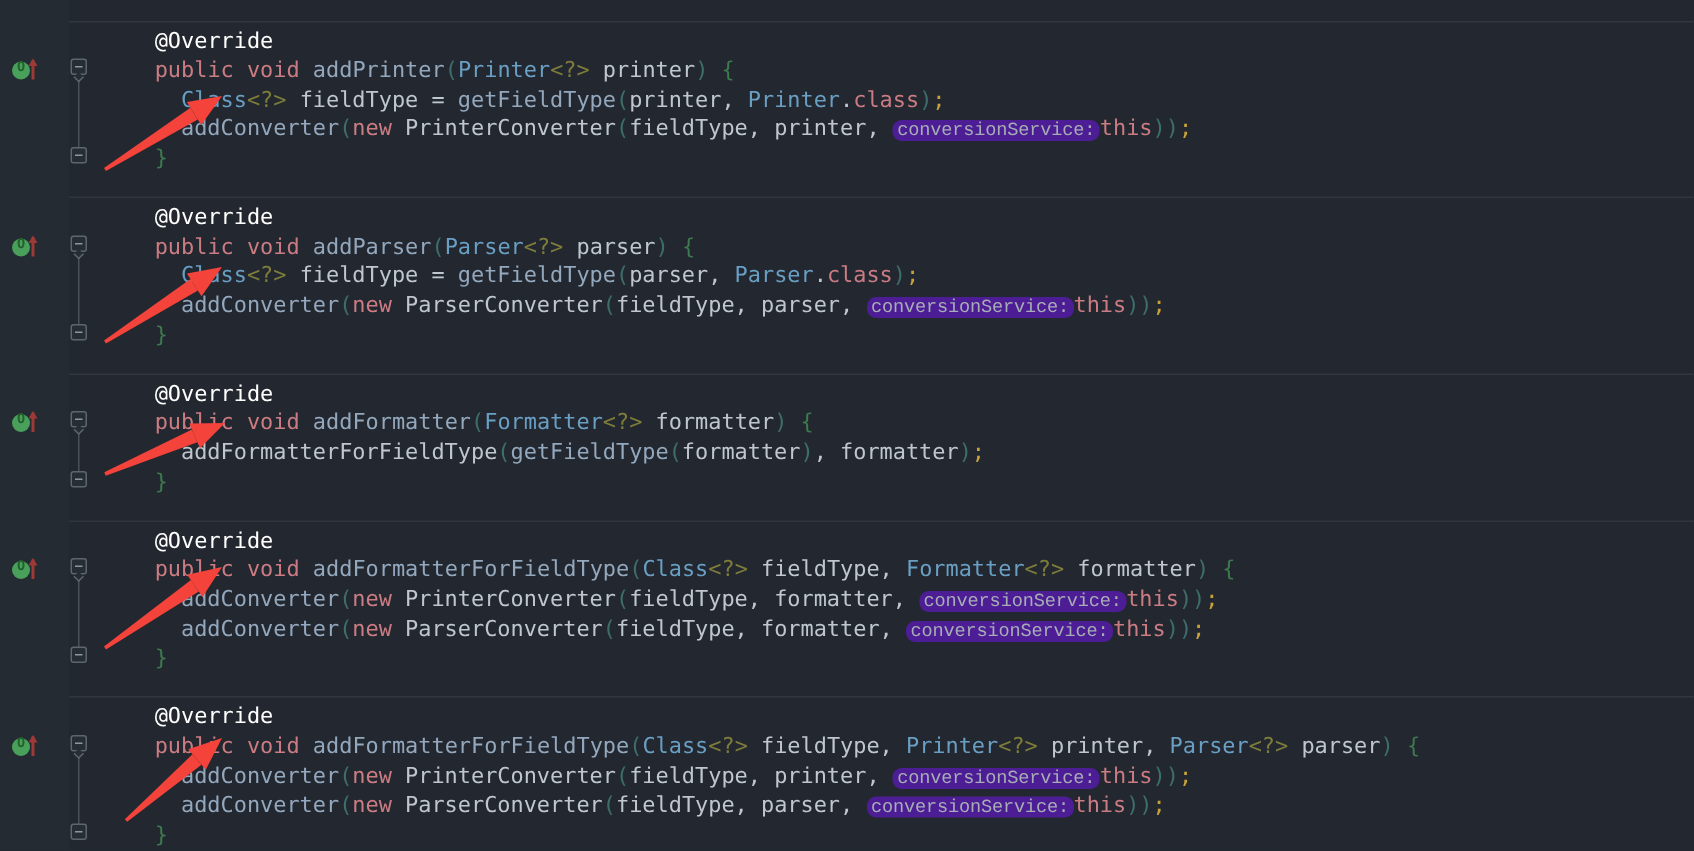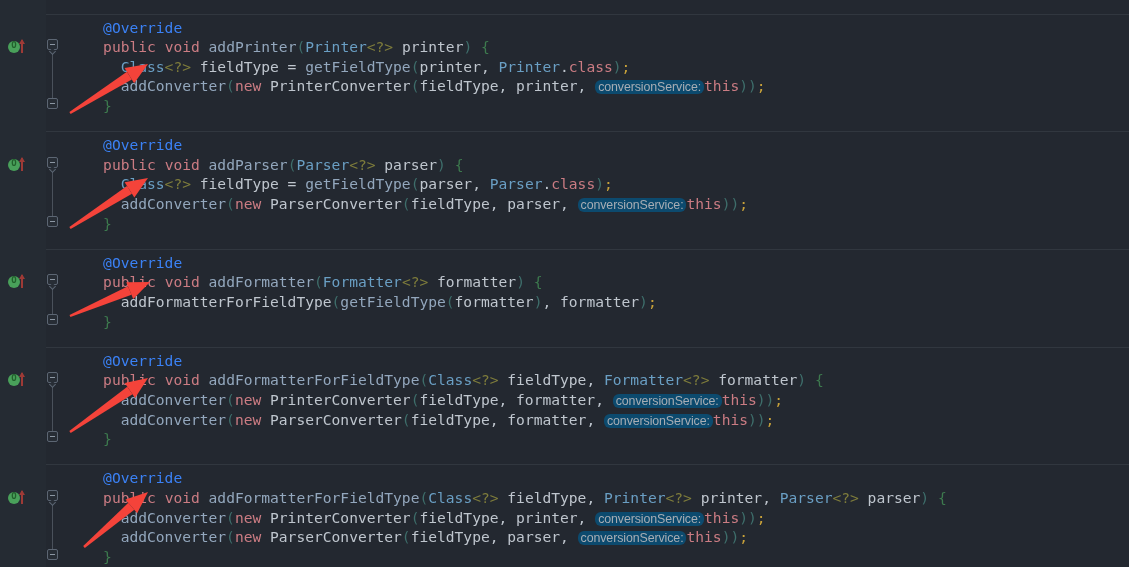--- a/index.html
+++ b/index.html
@@ -119,38 +119,38 @@
   .sep {
     position: absolute;
     left: 46px;
     width: 1083px;
     height: 1px;
     background: #31373F;
   }
 
   
   .kw    { color: #CB7C83; font-weight: normal; }
-  .anno  { color: #3b82f6; }
+  .anno  { color: #ffffff; }
   .type  { color: #6A9FC4; }
   .meth  { color: #93A7BD; }
   .ident { color: #BFC6CE; }
   .punc  { color: #3E6E6B; }
   .brace { color: #3D7A4E; }
   .gen   { color: #7E7C3B; }
   .semi  { color: #C9A23A; }
   .plain { color: #BFC6CE; }
 
   
   .hint {
-    background: #0c4a6e;
+    background: #4c1d95;
     color: #A7ADB4;
     border-radius: 6px;
     padding: 0 3px;
     font-size: 12.4px;
-    font-family: Liberation Sans, sans-serif;
+    font-family: Liberation Mono, monospace;
     letter-spacing: -0.1px;
   }
 
   
   .arrow { position: absolute; pointer-events: none; }
 </style>
 </head>
 <body>
 
 <div id="editor">

